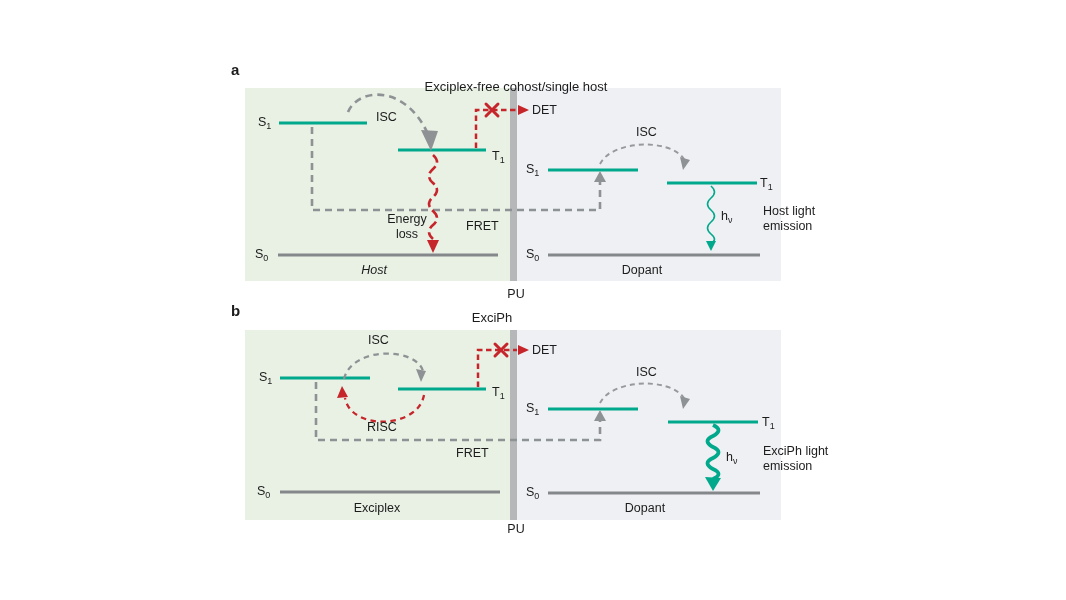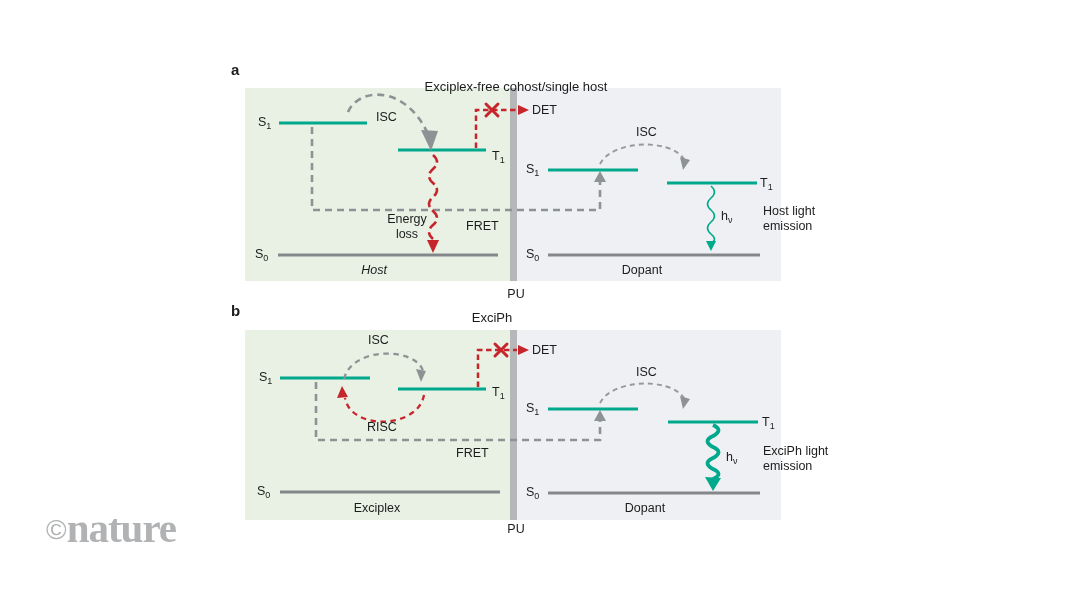--- a/index.html
+++ b/index.html
@@ -137,17 +137,14 @@
   <div class="lbl" style="left:526px;top:401px;"><span>S</span><span class="sb">1</span></div>
   <div class="lbl" style="left:636px;top:365px;">ISC</div>
   <div class="lbl" style="left:762px;top:415px;"><span>T</span><span class="sb">1</span></div>
   <div class="lbl it" style="left:726px;top:450px;"><span>h</span><span class="sb">ν</span></div>
   <div class="lbl ml" style="left:763px;top:444px;">ExciPh light
 emission</div>
   <div class="lbl" style="left:526px;top:485px;"><span>S</span><span class="sb">0</span></div>
   <div class="lbl c" style="left:645px;top:501px;">Dopant</div>
   <div class="lbl c" style="left:516px;top:522px;">PU</div>
 
-  <div class="logo">
-    <span class="cp">©</span><span class="nm">nature</span>
-  </div>
 
 </div>
 
 </body></html>

